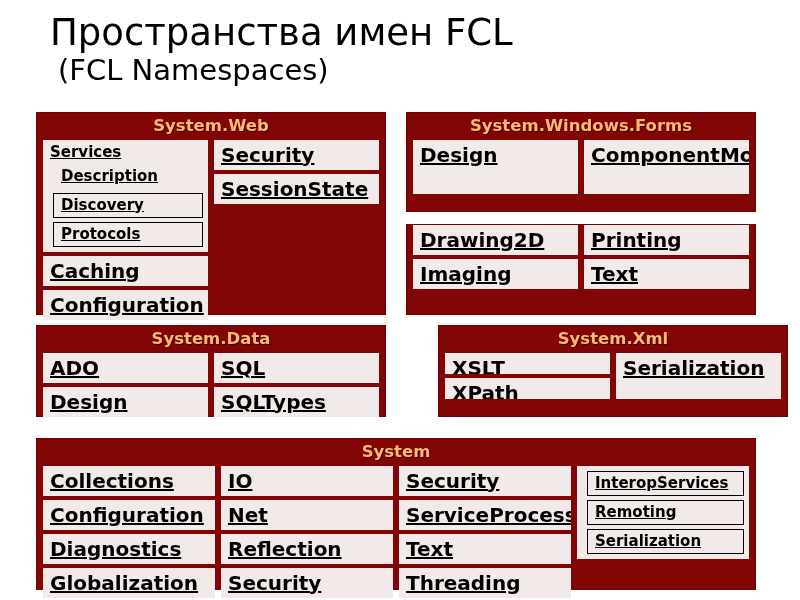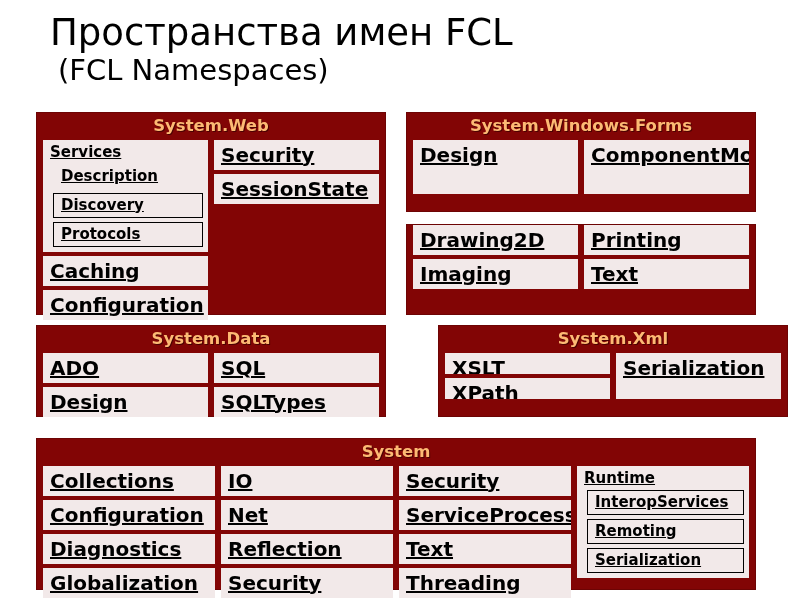--- a/index.html
+++ b/index.html
@@ -243,21 +243,20 @@
         <div class="ns">Security</div>
       </div>
       <div class="col">
         <div class="ns">Security</div>
         <div class="ns">ServiceProcess</div>
         <div class="ns">Text</div>
         <div class="ns">Threading</div>
       </div>
       <div class="col">
         <div class="ns-group">
-          <div class="ns-group-label">Runtime</div>
           <div class="ns-sub">InteropServices</div>
           <div class="ns-sub">Remoting</div>
           <div class="ns-sub">Serialization</div>
         </div>
       </div>
     </div>
   </div>
 
 </div>
 

